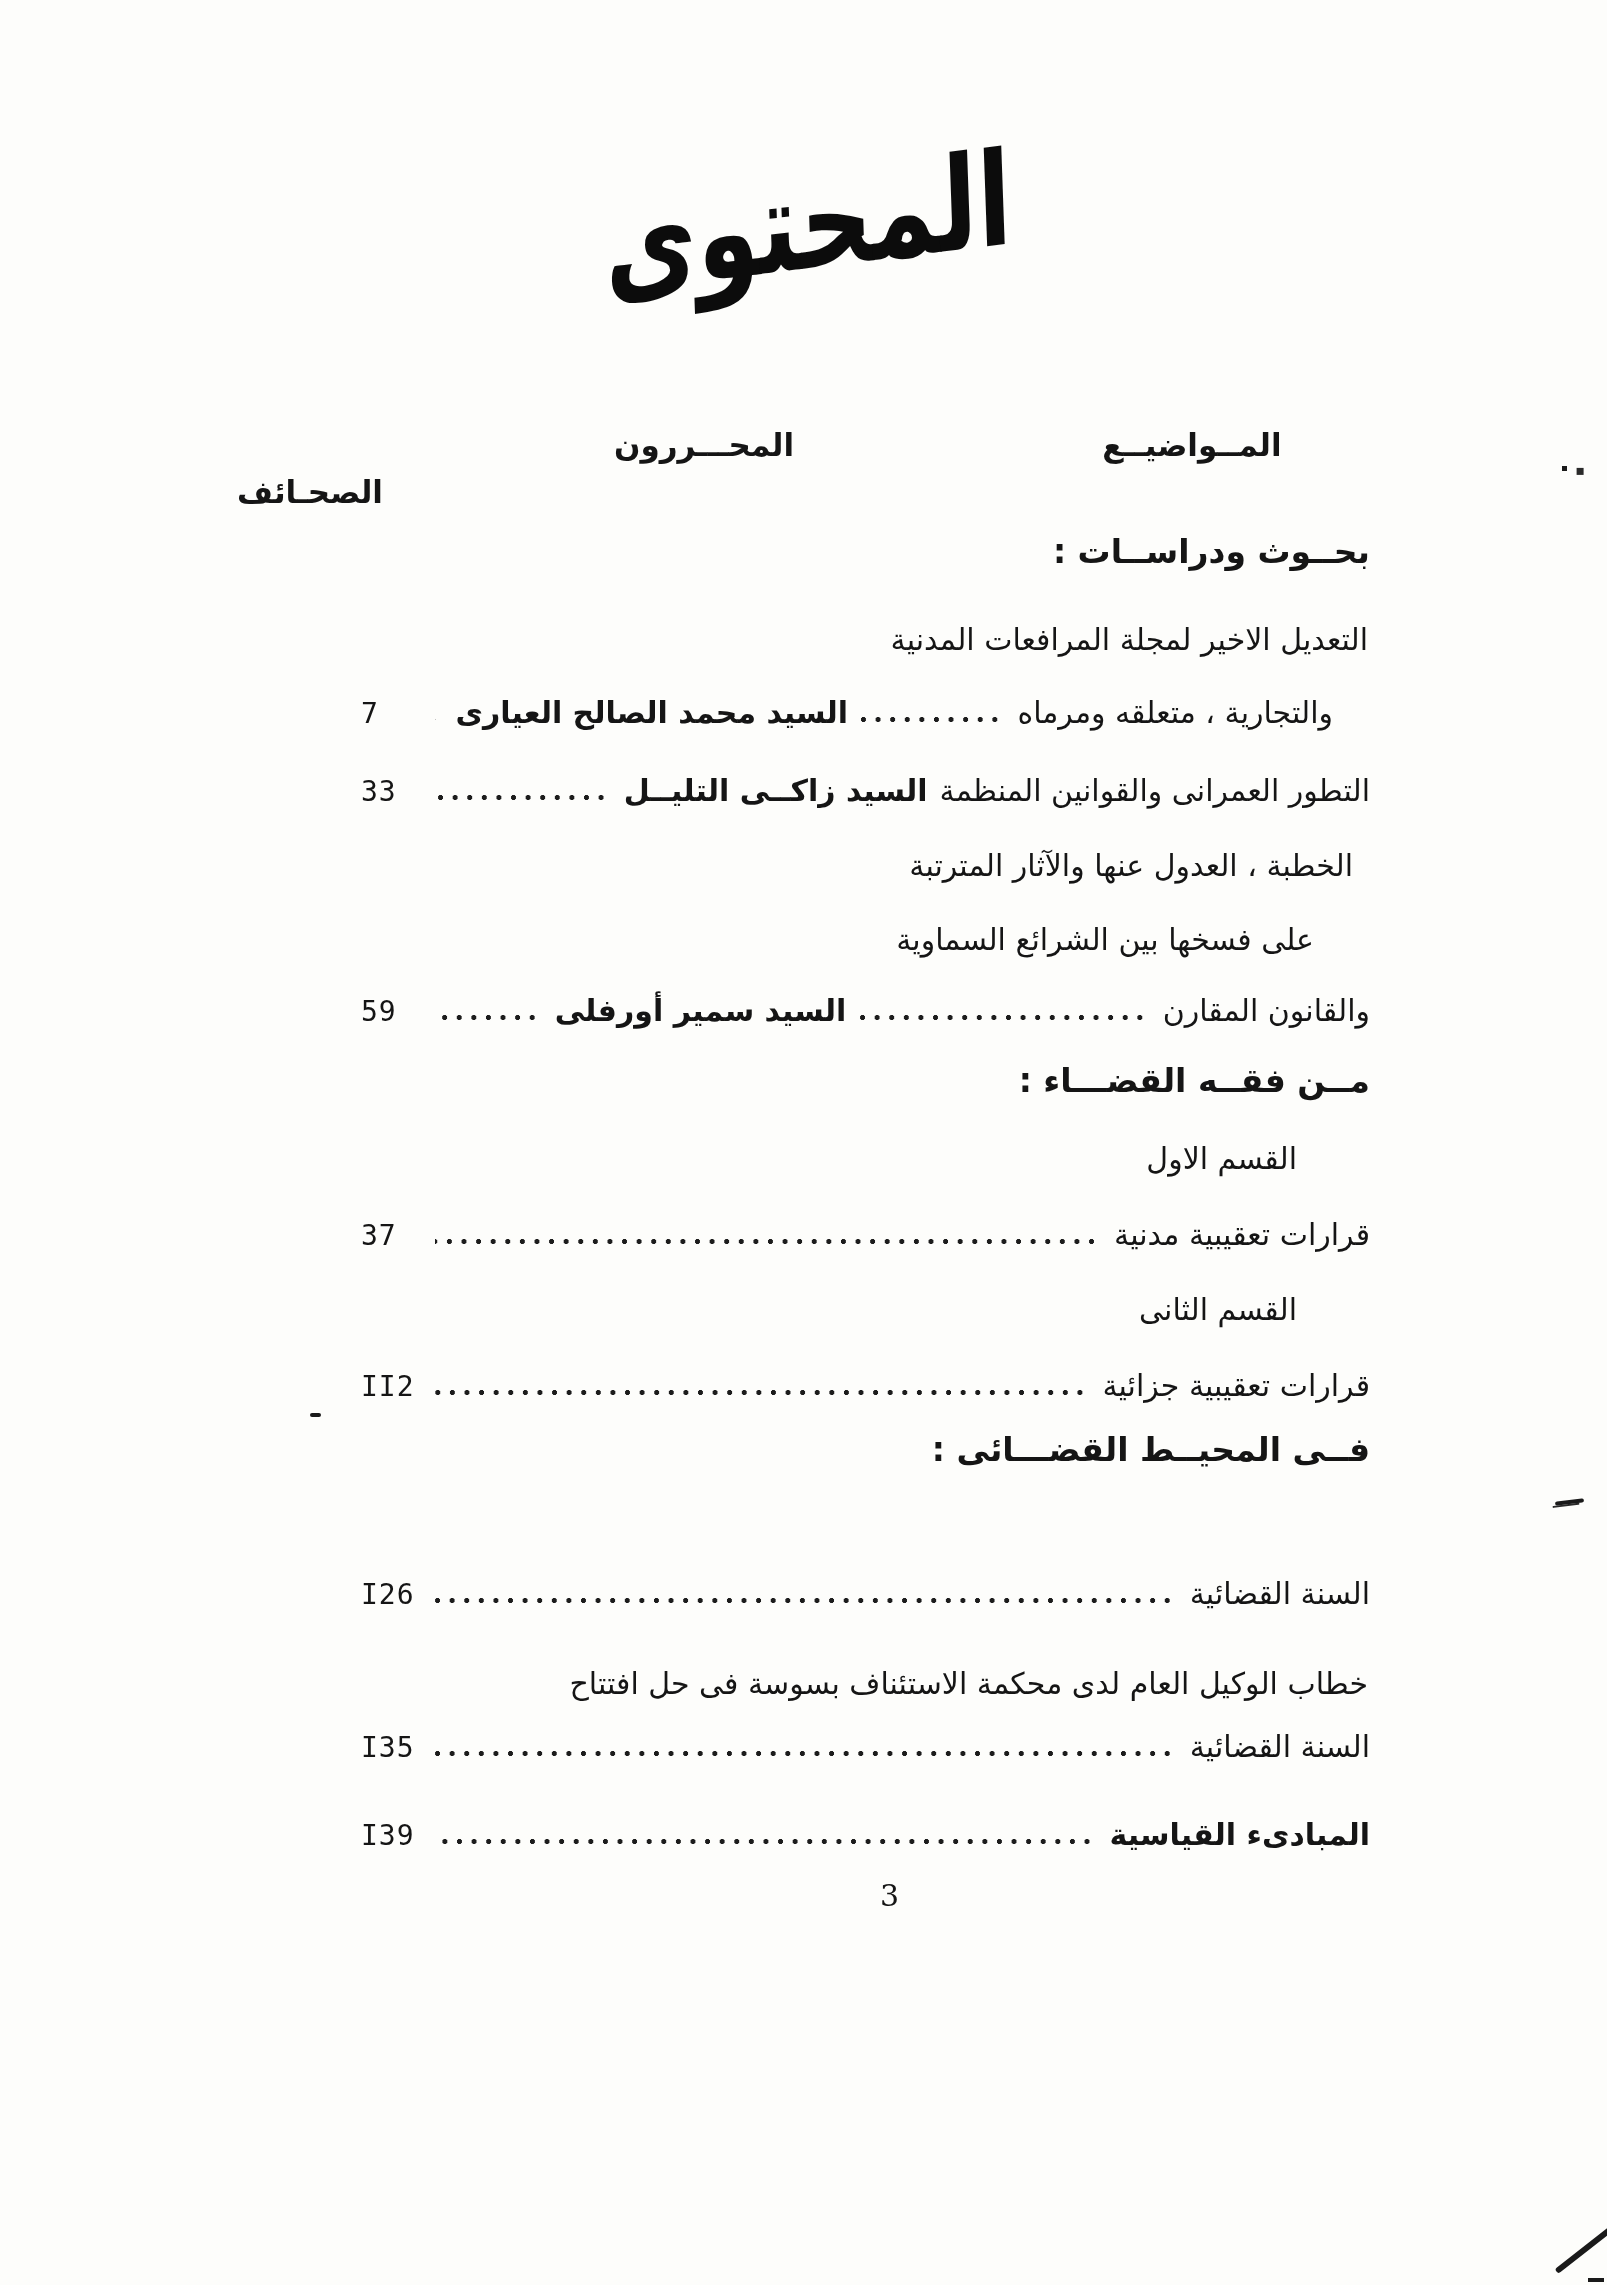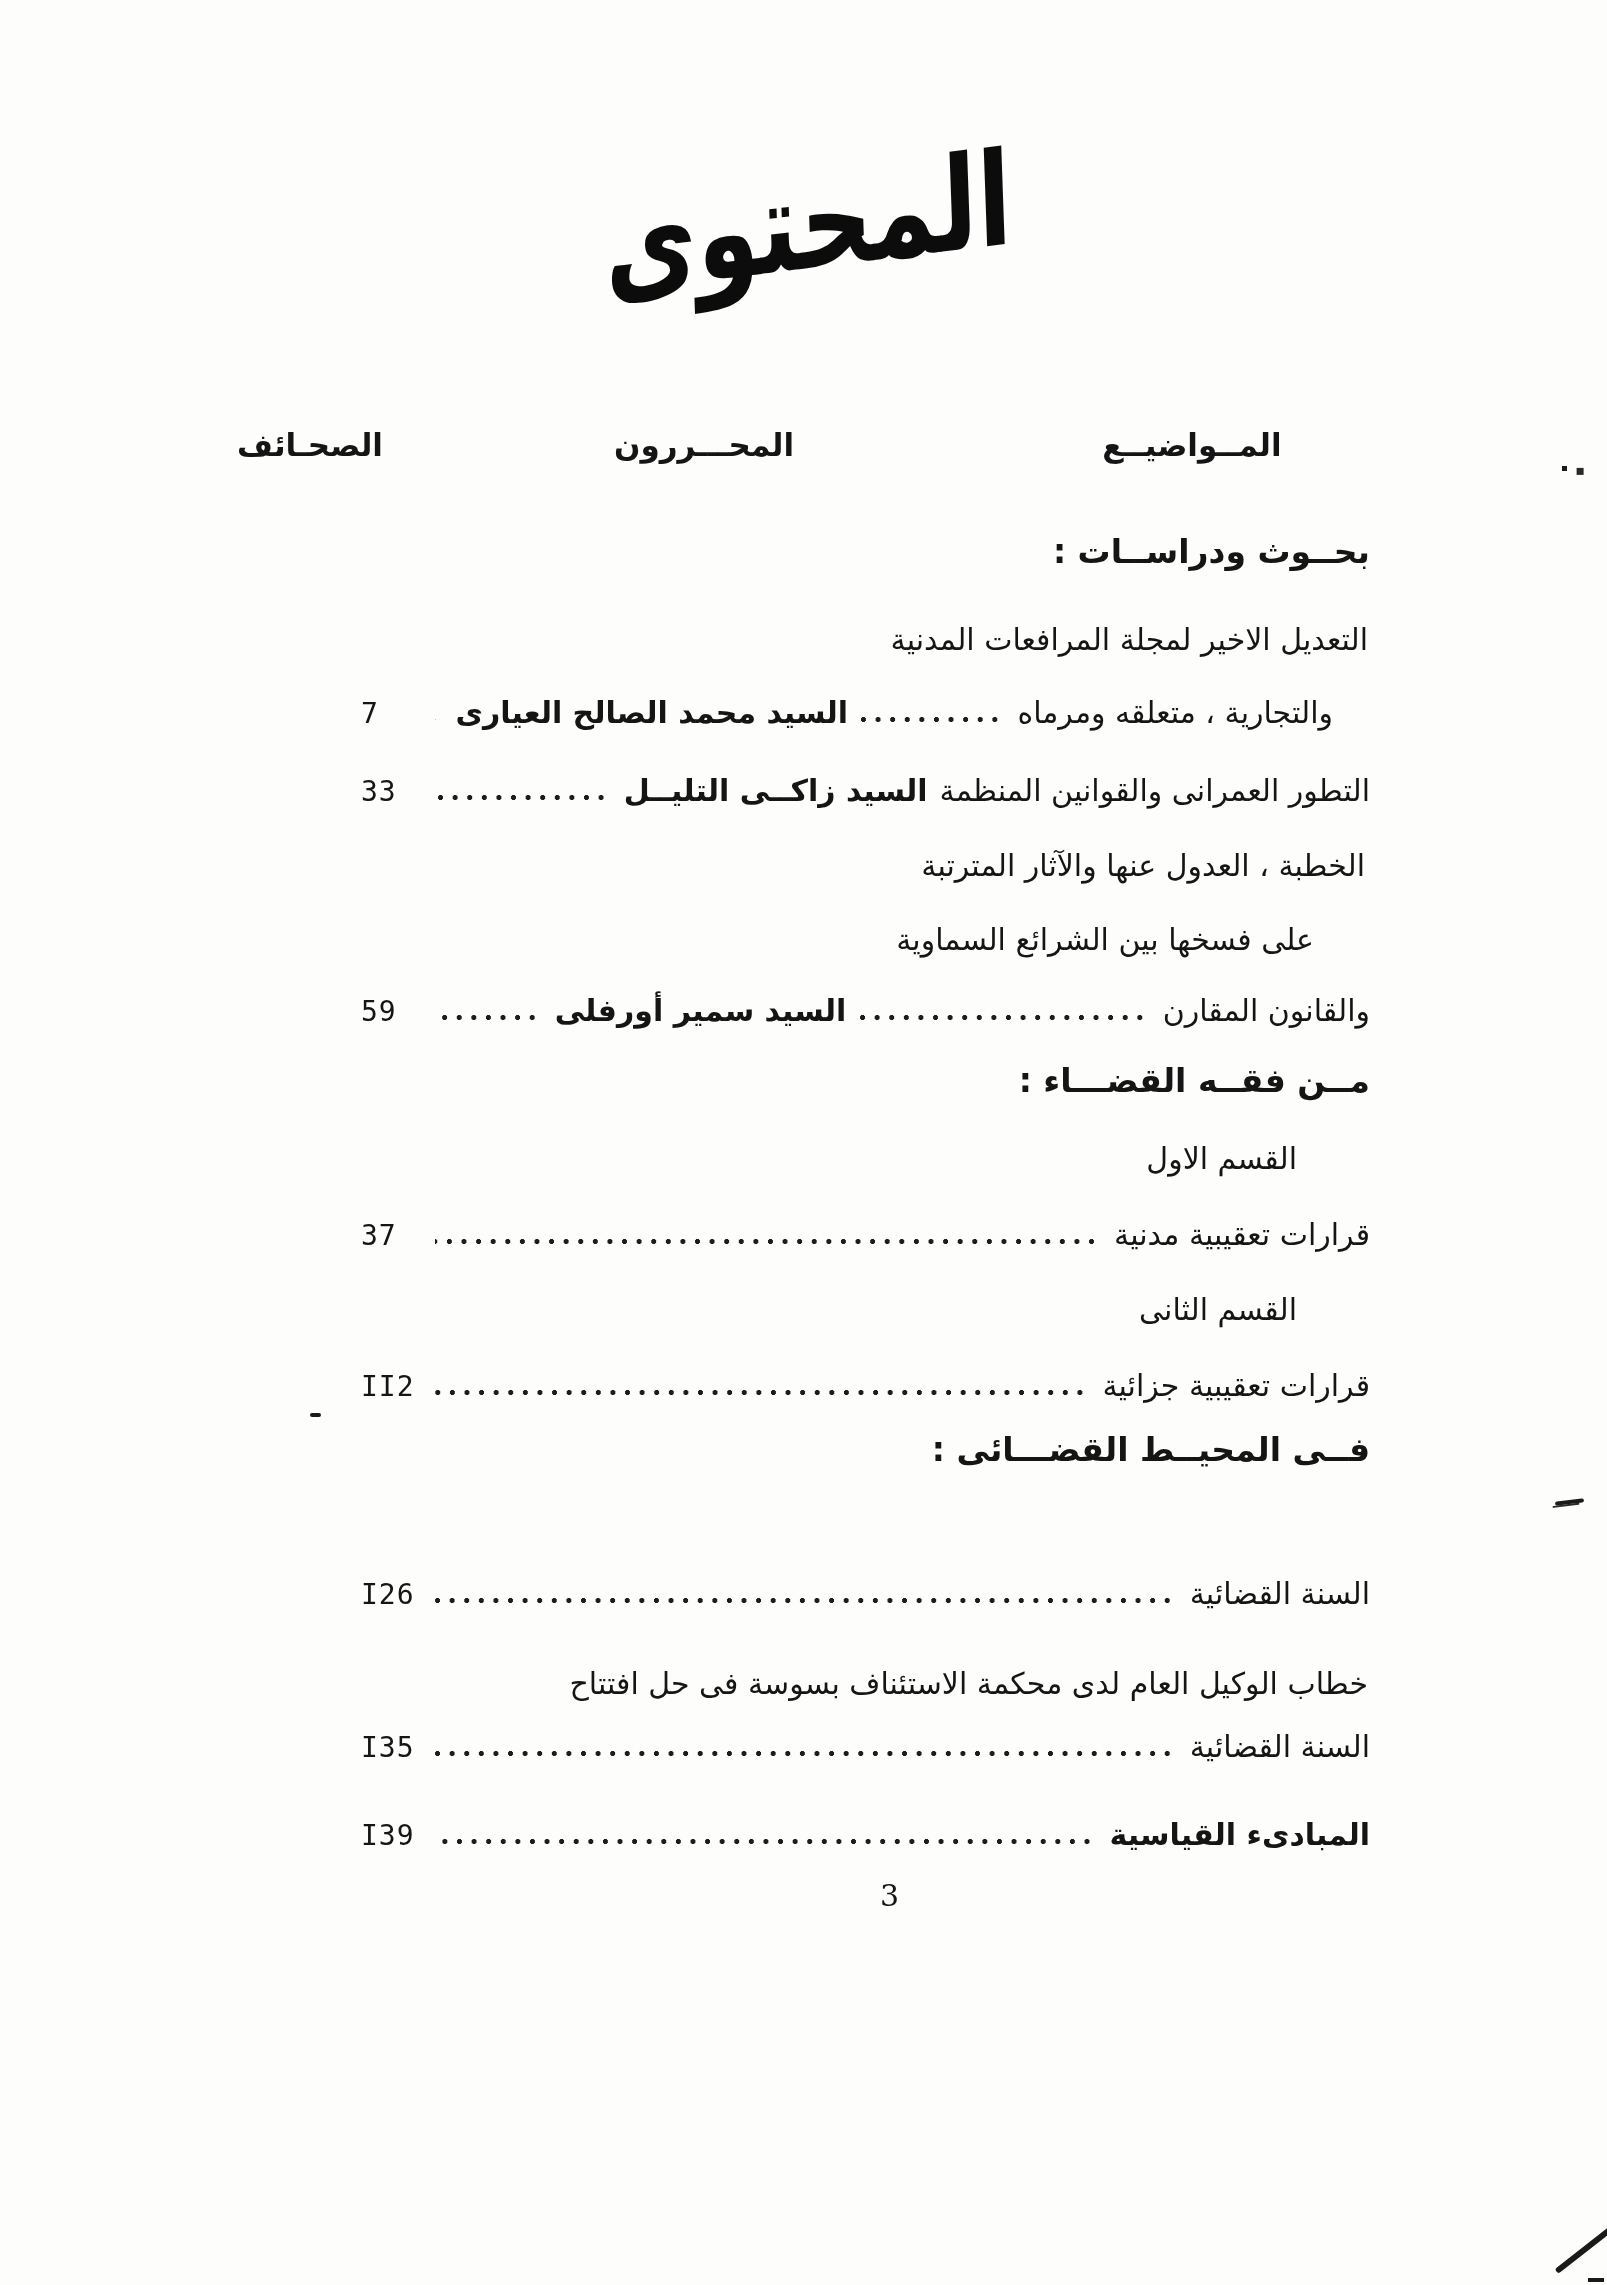--- a/index.html
+++ b/index.html
@@ -82,42 +82,42 @@
 </style>
 </head>
 <body>
 
 <div class="page">
 
   <div class="cal-title">المحتوى</div>
 
   <div class="col-head" style="left:1192px;">المــواضيــع</div>
   <div class="col-head" style="left:704px;">المحـــررون</div>
-  <div class="col-head" style="left:310px;">الصحـائف</div>
+  <div class="col-head" style="left:310px;margin-top:47px;">الصحـائف</div>
 
   <div class="sec" style="top:532px;">بحــوث ودراســات :</div>
 
   <div class="cont" style="top:622px;right:239px;margin-left:16px;">التعديل الاخير لمجلة المرافعات المدنية</div>
 
   <div class="row pad38" style="top:695px;">
     <span class="t">والتجارية ، متعلقه ومرماه</span>
     <span class="dots w150"></span>
     <span class="b">السيد محمد الصالح العيارى</span>
     <span class="dots"></span>
     <span class="num">7</span>
   </div>
 
   <div class="row" style="top:773px;">
     <span class="t">التطور العمرانى والقوانين المنظمة</span>
     <span class="b" style="margin-right:12px;">السيد زاكــى التليــل</span>
     <span class="dots"></span>
     <span class="num">33</span>
   </div>
 
-  <div class="cont" style="top:848px;right:242px;margin-left:12px;">الخطبة ، العدول عنها والآثار المترتبة</div>
+  <div class="cont" style="top:848px;right:254px;margin-left:12px;">الخطبة ، العدول عنها والآثار المترتبة</div>
   <div class="cont" style="top:922px;right:293px;">على فسخها بين الشرائع السماوية</div>
 
   <div class="row" style="top:993px;">
     <span class="t">والقانون المقارن</span>
     <span class="dots w300"></span>
     <span class="b">السيد سمير أورفلى</span>
     <span class="dots"></span>
     <span class="num">59</span>
   </div>
 

